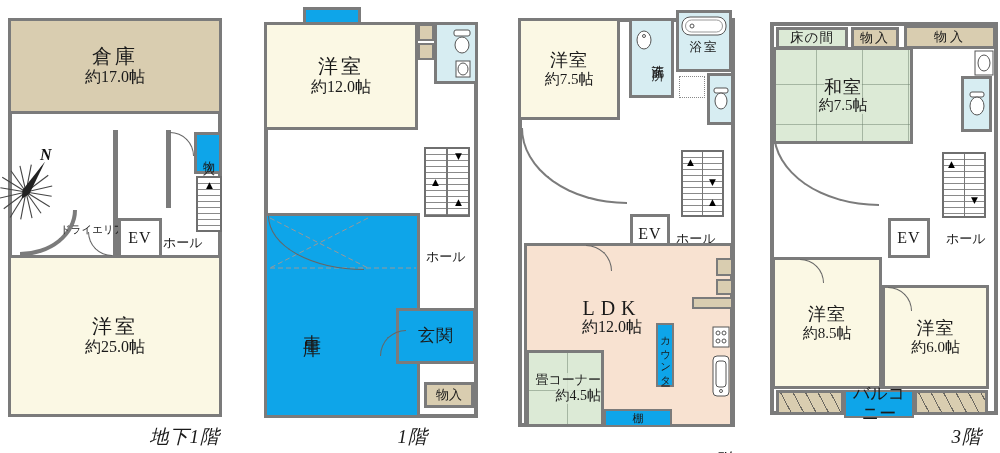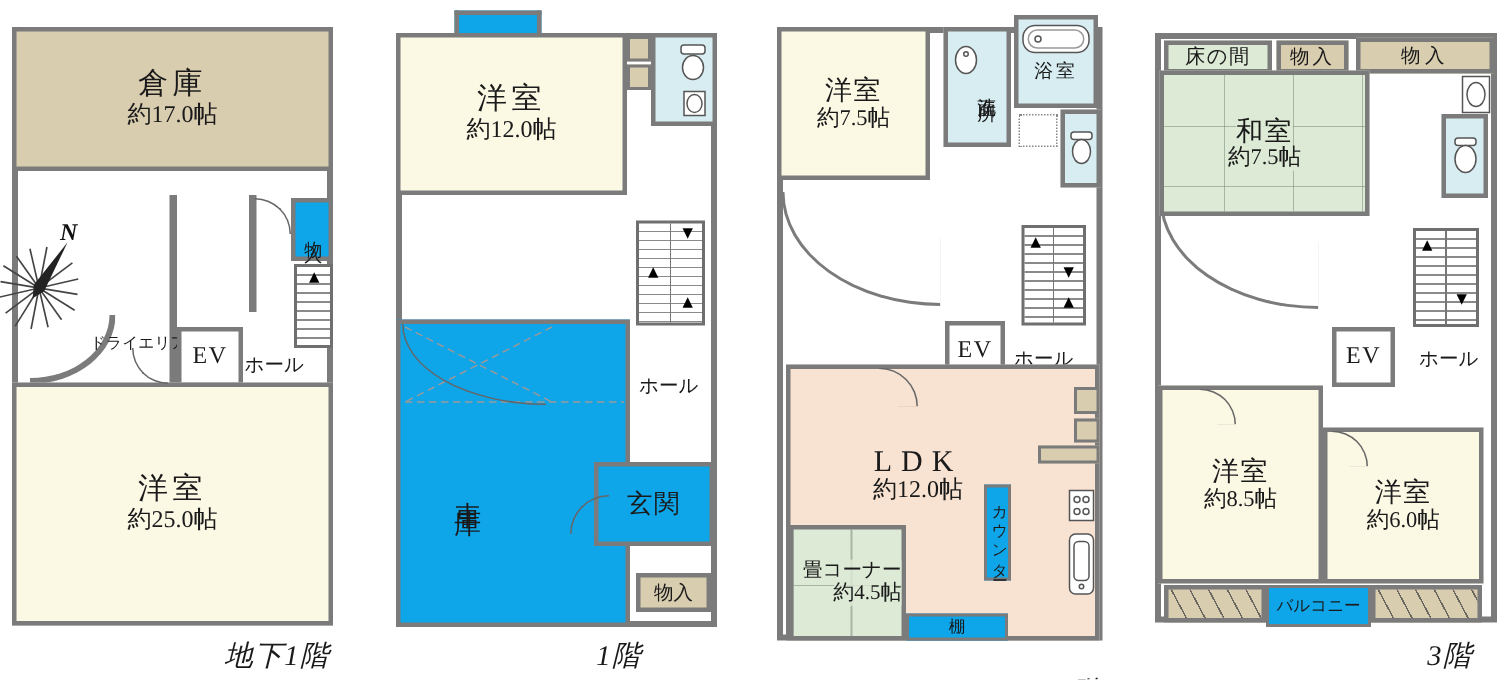--- a/index.html
+++ b/index.html
@@ -279,20 +279,20 @@
     <div class="sz" style="font-size:15px;">約8.5帖</div>
   </div>
   <div class="room c-cream" style="left:882px;top:285px;width:107px;height:104px;">
     <div class="nm" style="font-size:18px;">洋室</div>
     <div class="sz" style="font-size:15px;">約6.0帖</div>
   </div>
 
   <div class="hatch" style="left:776px;top:390px;width:68px;height:25px;"></div>
   <div class="hatch" style="left:914px;top:390px;width:74px;height:25px;"></div>
   <div class="room c-white" style="left:844px;top:390px;width:70px;height:28px;border-width:2px;">
-    <div style="font-size:11px;">バルコニー</div>
+    <div style="font-size:17px;">バルコニー</div>
   </div>
 
   <div class="arc tr" style="left:800px;top:259px;width:24px;height:24px;"></div>
   <div class="arc tr" style="left:888px;top:287px;width:24px;height:24px;"></div>
   <div class="caption" style="left:920px;top:424px;width:62px;">3階</div>
 
 </div>
 
 </body></html>

